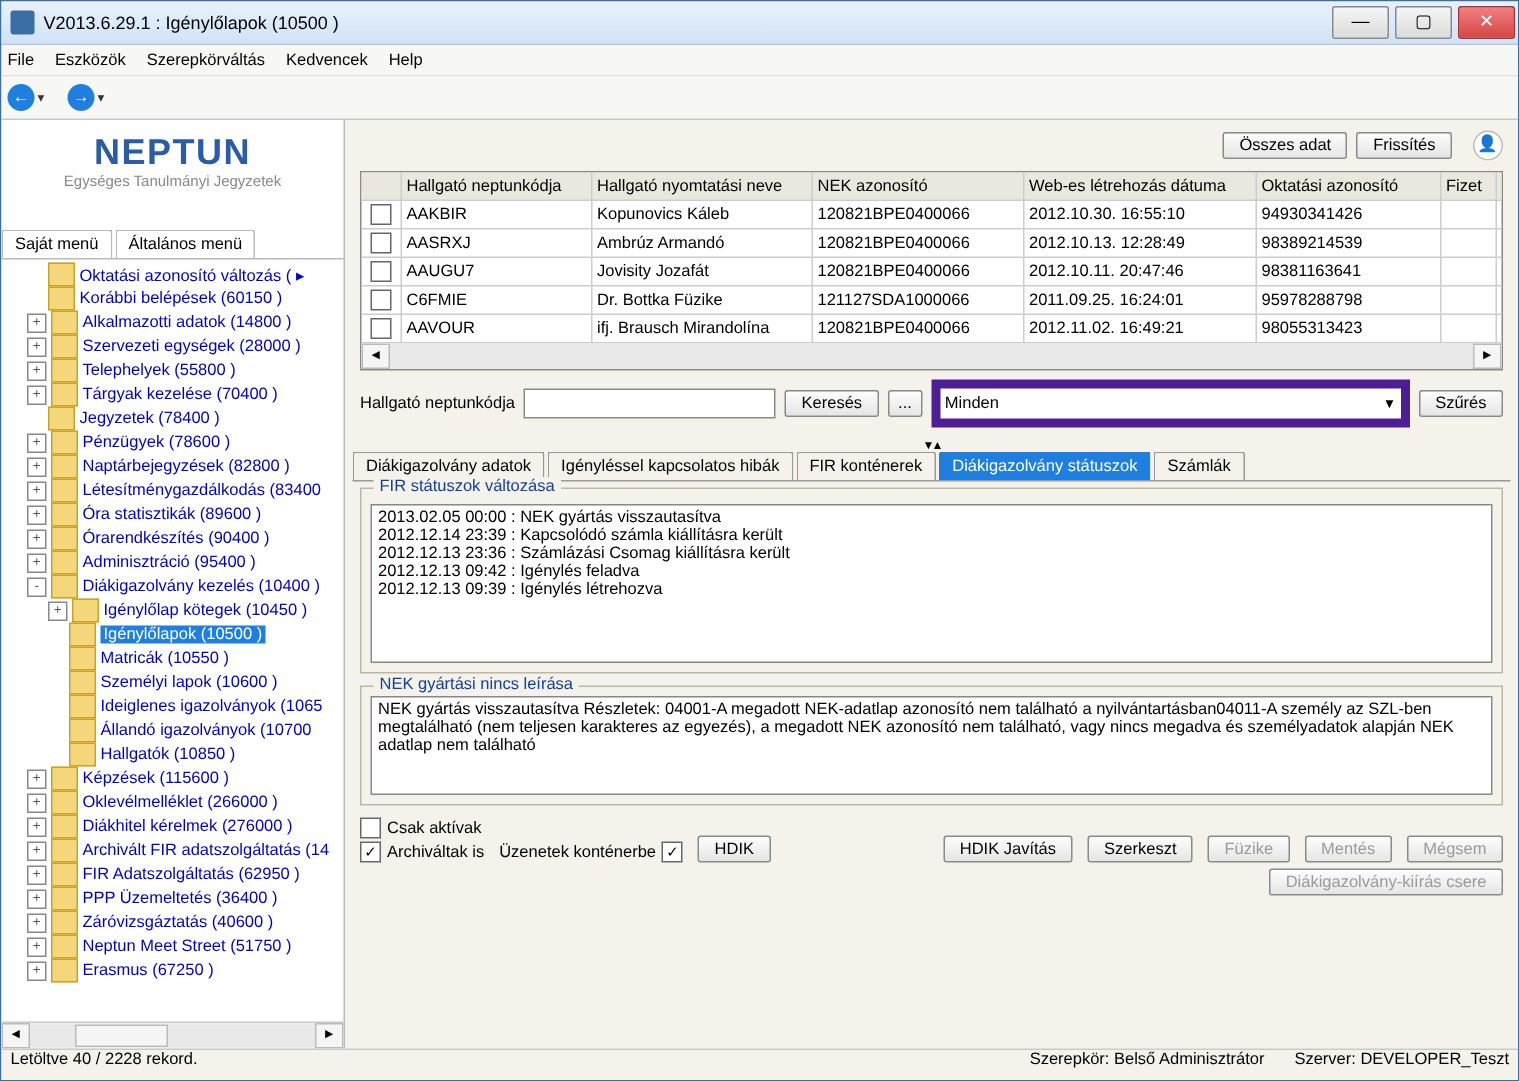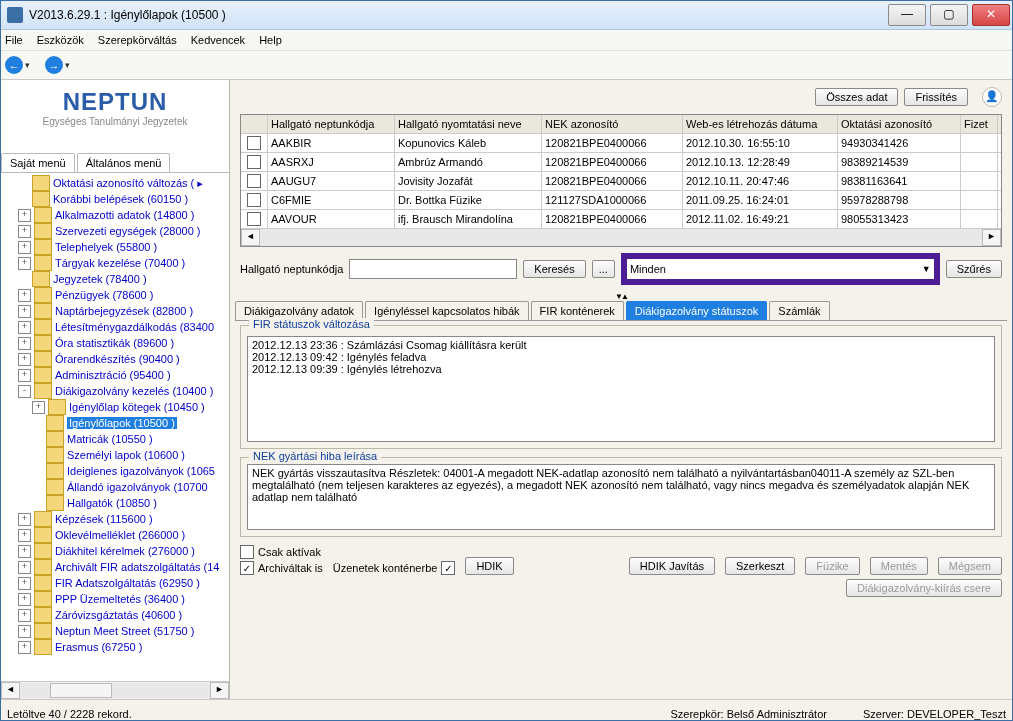--- a/index.html
+++ b/index.html
@@ -66,21 +66,21 @@
   .tab{padding:3px 8px;border:1px solid #999;border-bottom:none;margin-right:2px;background:#f4f2eb;border-radius:2px 2px 0 0}
   .tab.act{background:#1e7fe0;color:#fff;border-color:#1e7fe0}
   .group{margin:4px 10px;border:1px solid #bcb8a8;padding:6px;position:relative;background:#f4f2eb}
   .group .cap{position:absolute;top:-8px;left:8px;background:#f4f2eb;padding:0 4px;color:#1040a0}
   .logarea{height:100px;border:1px solid #888;background:#fff;overflow:auto;padding:2px 4px;margin-top:4px}
   .logarea div{white-space:nowrap}
   .errarea{height:60px;border:1px solid #888;background:#fff;padding:2px 4px;overflow:auto}
   .bottomrow{display:flex;align-items:flex-end;padding:4px 10px;gap:10px}
   .chk{display:flex;align-items:center;gap:4px}
   .chkbox{width:12px;height:12px;border:1px solid #666;background:#fff;display:flex;align-items:center;justify-content:center;font-size:10px}
-  .status{height:20px;border-top:1px solid #c9c9c9;background:#f4f2eb;display:flex;align-items:flex-end;padding:0 6px;gap:36px}
+  .status{height:20px;border-top:1px solid #c9c9c9;background:#f4f2eb;display:flex;align-items:flex-start;padding:0 6px;gap:20px}
 </style>
 </head>
 <body>
 
 <div class="window">
   <div class="titlebar">
     <span class="icon"></span>
     <span class="title">V2013.6.29.1 : Igénylőlapok (10500  )</span>
     <div class="winbtns">
       <div class="winbtn">—</div>
@@ -376,28 +376,30 @@
         <div class="tab">Diákigazolvány adatok</div>
         <div class="tab">Igényléssel kapcsolatos hibák</div>
         <div class="tab">FIR konténerek</div>
         <div class="tab act">Diákigazolvány státuszok</div>
         <div class="tab">Számlák</div>
       </div>
 
       <div class="group">
         <span class="cap">FIR státuszok változása</span>
         <div class="logarea" id="logarea">
+            <div>2013.02.05 00:00 : NEK gyártás visszautasítva</div>
+            <div>2012.12.14 23:39 : Kapcsolódó számla kiállításra került</div>
             <div>2012.12.13 23:36 : Számlázási Csomag kiállításra került</div>
             <div>2012.12.13 09:42 : Igénylés feladva</div>
             <div>2012.12.13 09:39 : Igénylés létrehozva</div>
           </div>
       </div>
 
       <div class="group">
-        <span class="cap">NEK gyártási hiba leírása</span>
+        <span class="cap">NEK gyártási nincs leírása</span>
         <div class="errarea">NEK gyártás visszautasítva Részletek: 04001-A megadott NEK-adatlap azonosító nem található a nyilvántartásban04011-A személy az SZL-ben megtalálható (nem teljesen karakteres az egyezés), a megadott NEK azonosító nem található, vagy nincs megadva és személyadatok alapján NEK adatlap nem található</div>
       </div>
 
       <div class="bottomrow">
         <div style="display:flex;flex-direction:column;gap:2px">
           <label class="chk">
             <span class="chkbox"></span>
               <span>Csak aktívak</span>
           </label>
           <label class="chk">

